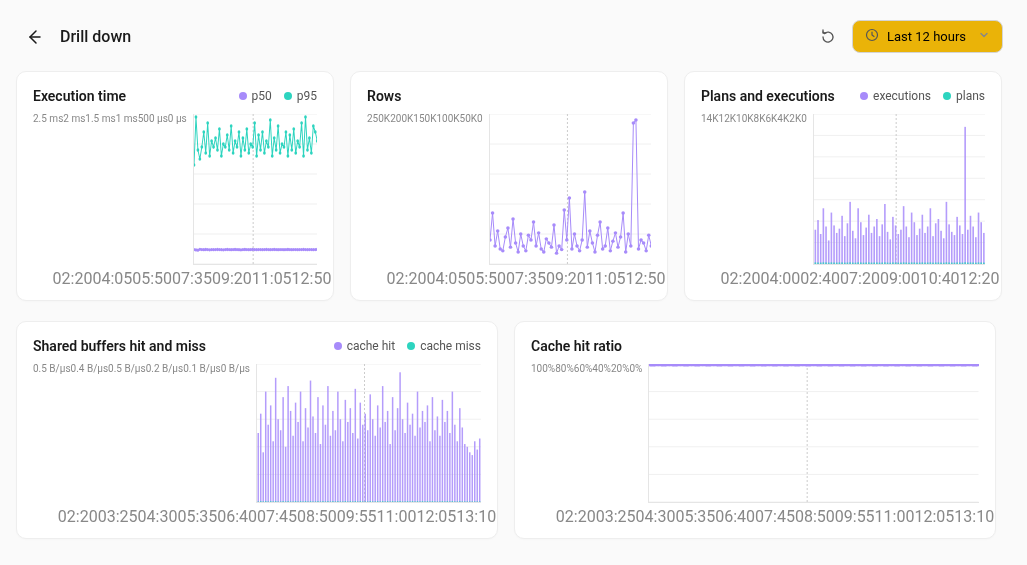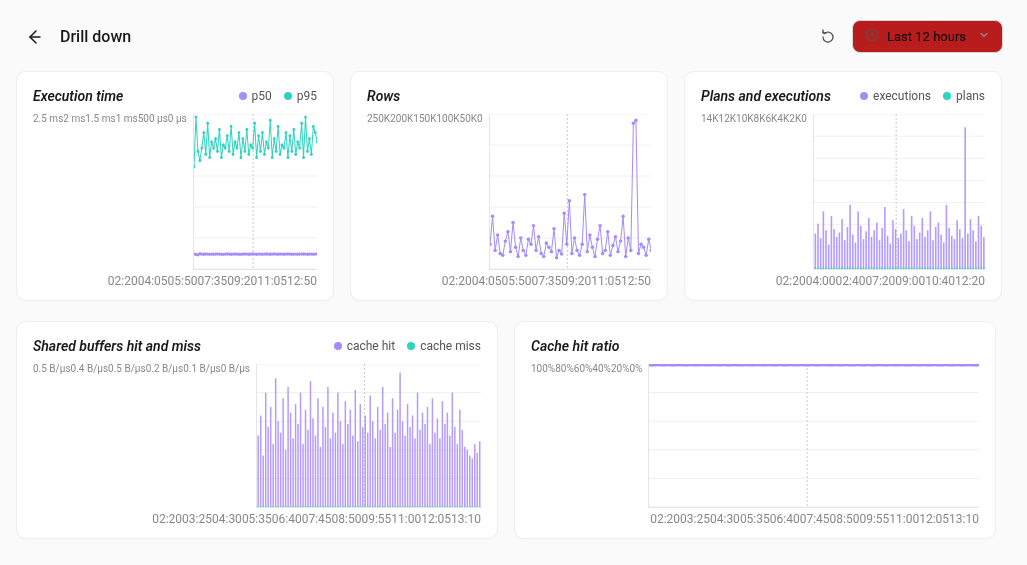--- a/index.html
+++ b/index.html
@@ -43,21 +43,21 @@
     cursor:pointer;
     color:#555;
   }
   .time-select {
     display:flex;
     align-items:center;
     gap:8px;
     border:1px solid #d4d4d4;
     border-radius:8px;
     padding:7px 12px;
-    background:#b91c1c;
+    background:#eab308;
     cursor:pointer;
     font-size:13px;
   }
   .time-select .clock { color:#555; }
   .time-select .chev { color:#888; margin-left:4px;}
   .grid-row {
     display:flex;
     gap:16px;
     padding:0 16px;
   }
@@ -77,21 +77,20 @@
   .card-header {
     display:flex;
     justify-content:space-between;
     align-items:center;
     margin-bottom:10px;
   }
   .card-title {
     font-size:14px;
     font-weight:600;
     color:#1a1a1a;
-    font-style:italic;
   }
   .legend {
     display:flex;
     gap:12px;
     font-size:12px;
     color:#555;
   }
   .legend-item {
     display:flex;align-items:center;gap:5px;
   }
@@ -119,22 +118,22 @@
     flex:1;
     position:relative;
     border-left:1px solid #e5e5e5;
     border-bottom:1px solid #e5e5e5;
   }
   .plot svg { position:absolute; inset:0; width:100%; height:100%; }
   .gridlines line { stroke:#f0f0f0; stroke-width:1; }
   .gridlines line.dash { stroke:#ccc; stroke-dasharray:2 2; }
   .xaxis {
     display:flex;
-    justify-content:flex-end;
-    font-size:12px;
+    justify-content:center;
+    font-size:16px;
     color:#888;
     padding-top:4px;
     padding-left:34px;
   }
   .card.w2 .xaxis { padding-left:40px; }
 </style>
 </head>
 <body>
 
 <div class="header">

